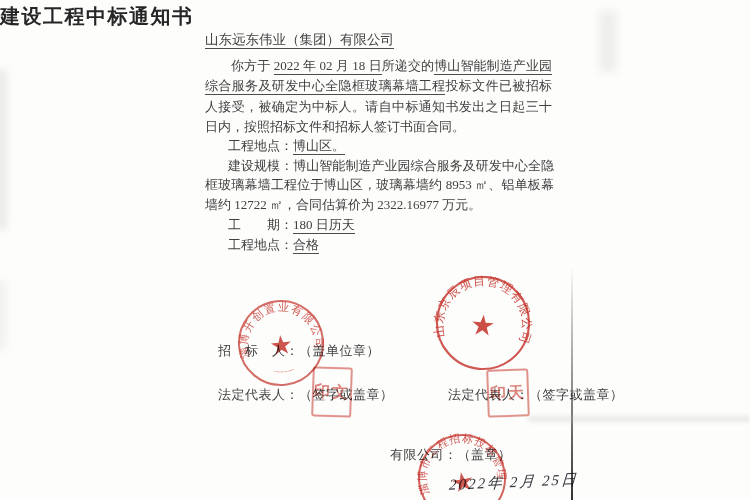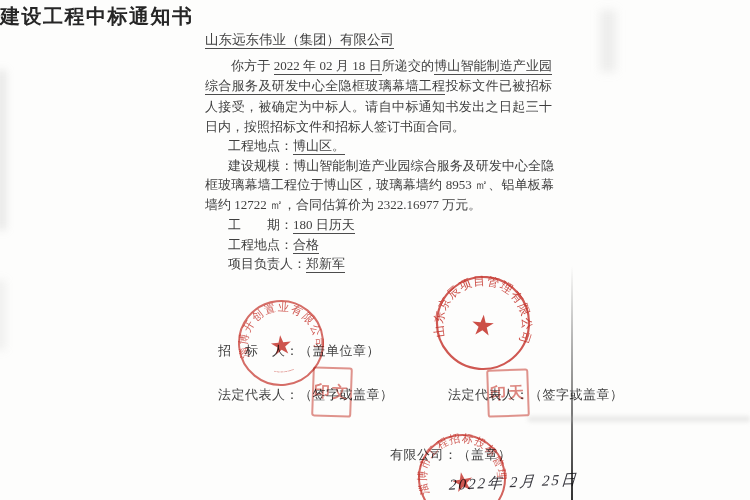--- a/index.html
+++ b/index.html
@@ -41,21 +41,20 @@
     <span class="u">山东远东伟业（集团）有限公司</span>
   </div>
 
   <p class="bodytext"><span>你方于 </span><span class="u">2022 年 02 月 18 日</span><span>所递交的</span><span class="u">博山智能制造产业园综合服务及研发中心全隐框玻璃幕墙工程</span><span>投标文件已被招标人接受，被确定为中标人。请自中标通知书发出之日起三十日内，按照招标文件和招标人签订书面合同。</span></p>
 
   <div class="fields">
     <div class="fieldline"><span>工程地点：</span><span class="u">博山区。</span></div>
     <p class="scale"><span>建设规模：</span><span>博山智能制造产业园综合服务及研发中心全隐框玻璃幕墙工程位于博山区，玻璃幕墙约 8953 ㎡、铝单板幕墙约 12722 ㎡，合同估算价为 2322.16977 万元。</span></p>
     <div class="fieldline"><span>工　　期：</span><span class="u">180 日历天</span></div>
     <div class="fieldline"><span>工程地点：</span><span class="u">合格</span></div>
-    <div class="fieldline"><span>项目负责人：</span><span class="u">郑新军</span></div>
   </div>
 
   <div class="sig" style="left:218px;top:342px"><span>招　标　人：</span><span>（盖单位章）</span></div>
   <div class="sig" style="left:218px;top:386px"><span>法定代表人：</span><span>（签字或盖章）</span></div>
   <div class="sig" style="left:448px;top:386px"><span>法定代表人：</span><span>（签字或盖章）</span></div>
   <div class="sig" style="left:390px;top:446px"><span>有限公司：</span><span>（盖章）</span></div>
 
   <div class="handwrite">2022年 2月 25日</div>
 
   <svg class="seal" style="left:236px;top:298px;transform:rotate(-6deg)" width="90" height="90" viewBox="0 0 90 90">

